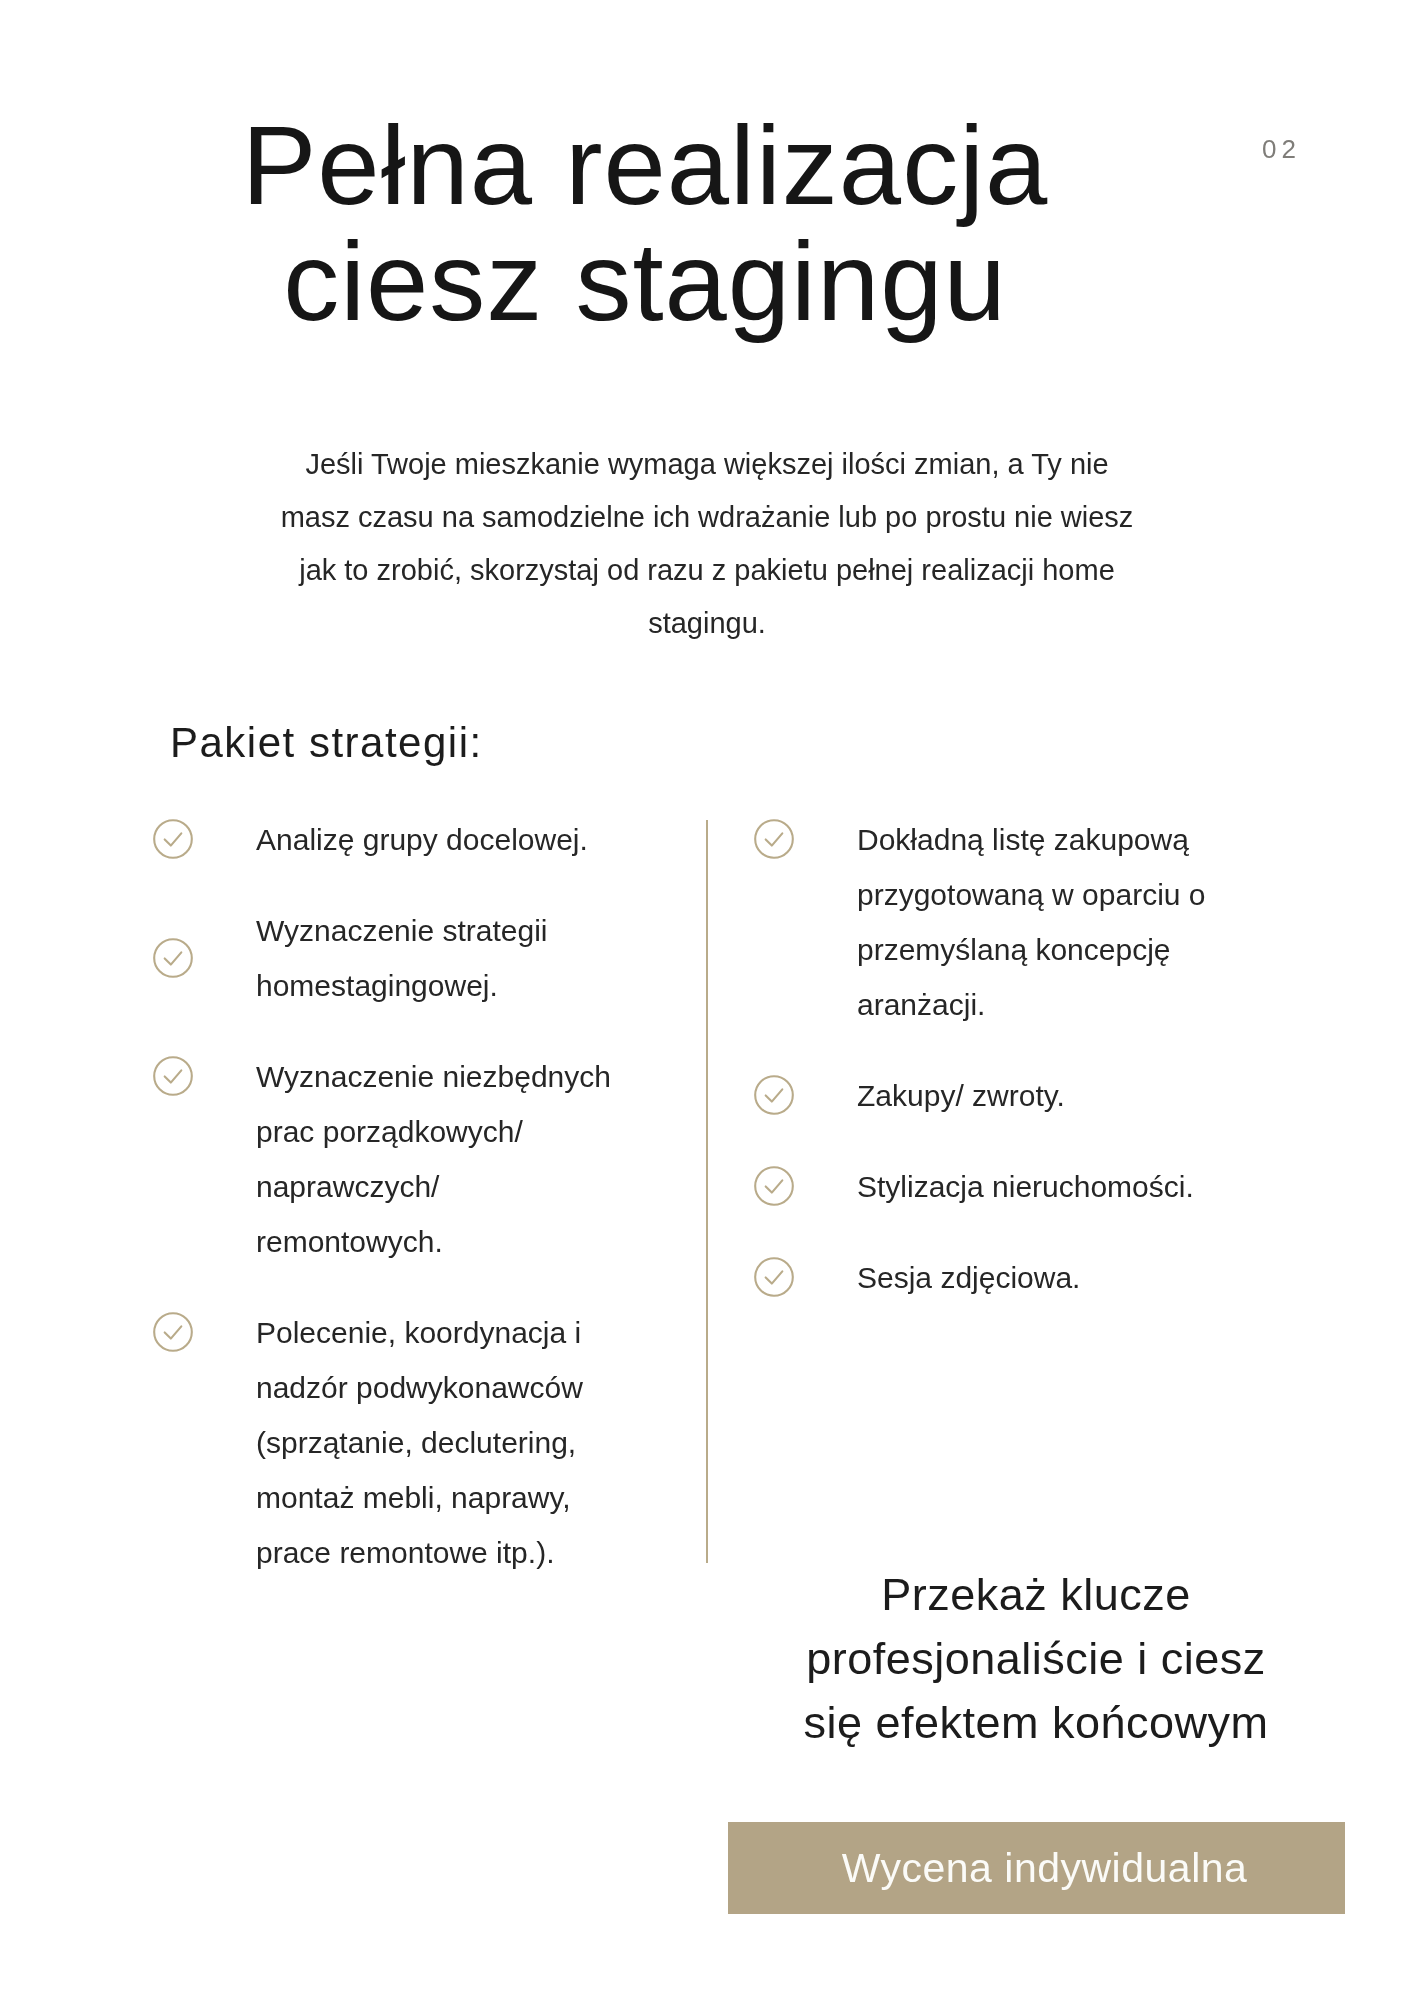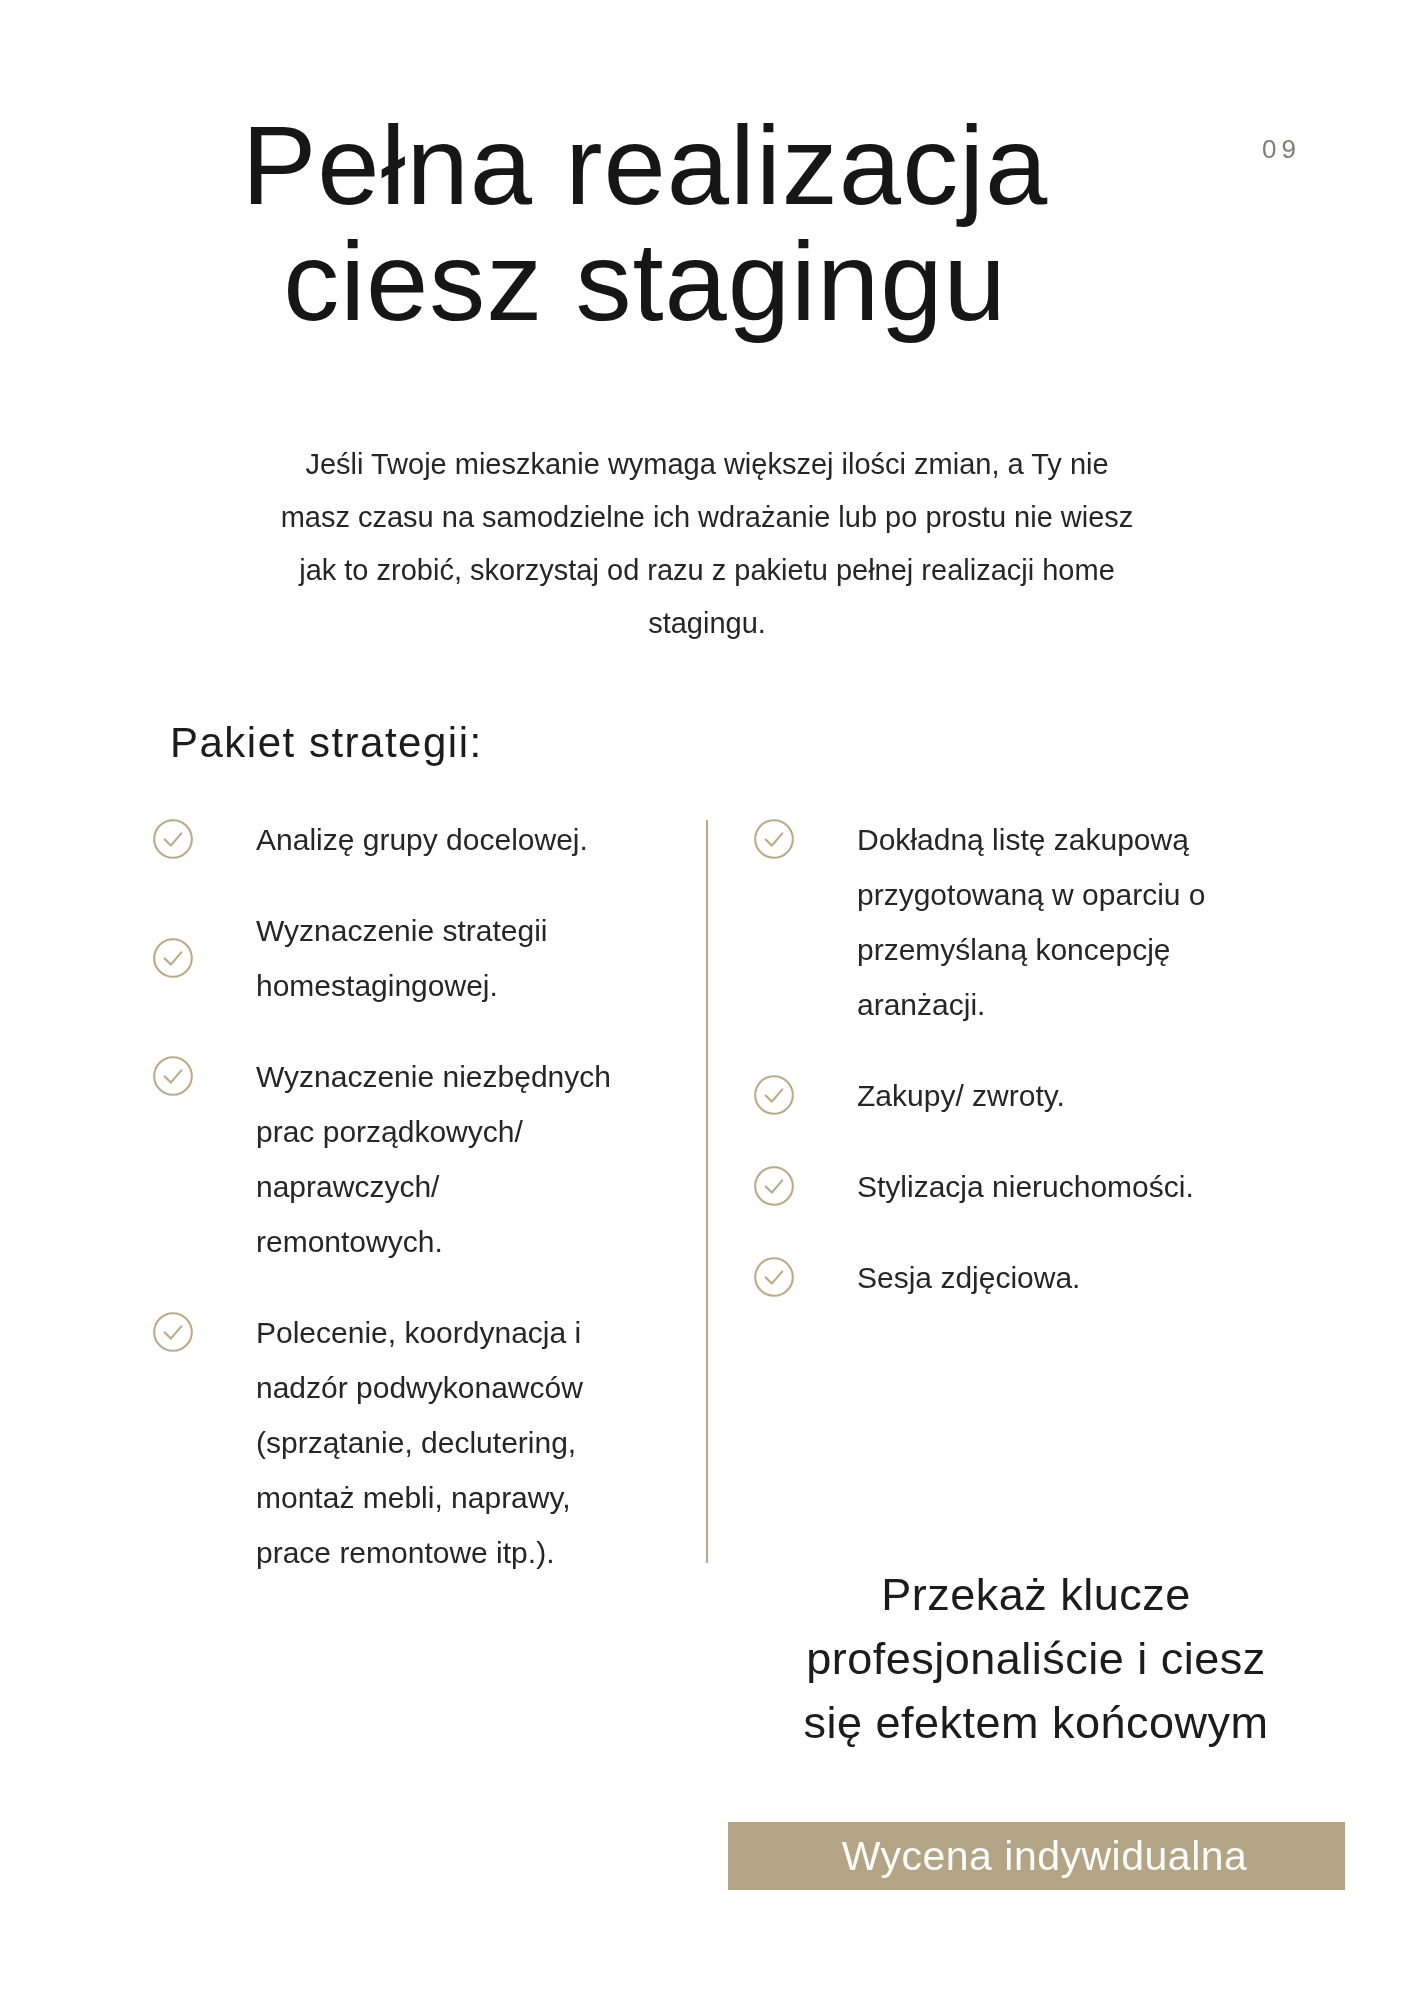--- a/index.html
+++ b/index.html
@@ -85,38 +85,38 @@
   .closing-note{
     position:absolute;left:716px;top:1563px;width:640px;
     text-align:center;
     font-size:45px;line-height:64px;
     letter-spacing:0.5px;
     white-space:pre-line;
     color:#1c1c1c;
   }
   .cta-button{
     position:absolute;left:728px;top:1822px;
-    width:617px;height:68px;
+    width:617px;height:92px;
     background:var(--accent);
     border:none;cursor:pointer;
     display:flex;align-items:center;justify-content:center;padding-left:16px;
   }
   .cta-label{
     font-size:41px;font-weight:200;
     letter-spacing:0.5px;
     color:var(--button-text);
     font-family:"Liberation Sans",sans-serif;
   }
 </style>
 </head>
 <body>
 
 <div class="page">
 
-  <div class="page-number">09</div>
+  <div class="page-number">02</div>
 
   <h1 class="title display">
     <span class="line">Pełna realizacja</span>
     <span class="line">ciesz stagingu</span>
   </h1>
 
   <p class="intro">Jeśli Twoje mieszkanie wymaga większej ilości zmian, a Ty nie
 masz czasu na samodzielne ich wdrażanie lub po prostu nie wiesz
 jak to zrobić, skorzystaj od razu z pakietu pełnej realizacji home
 stagingu.</p>

